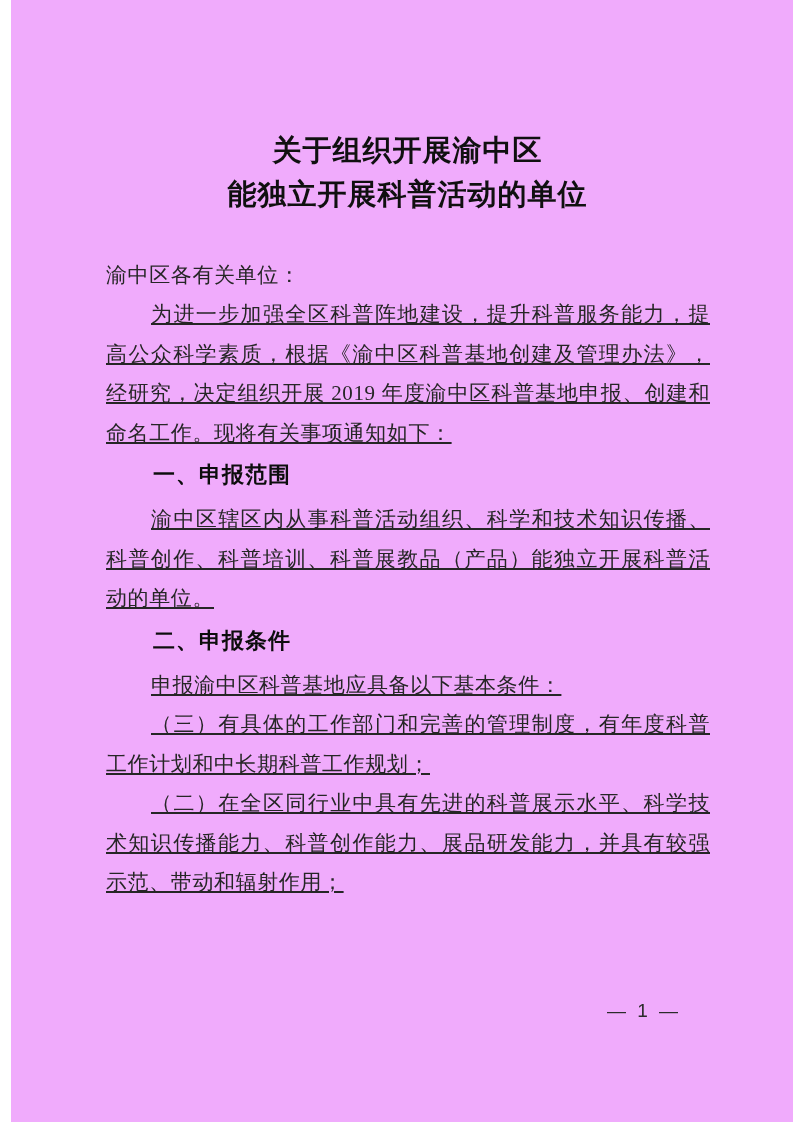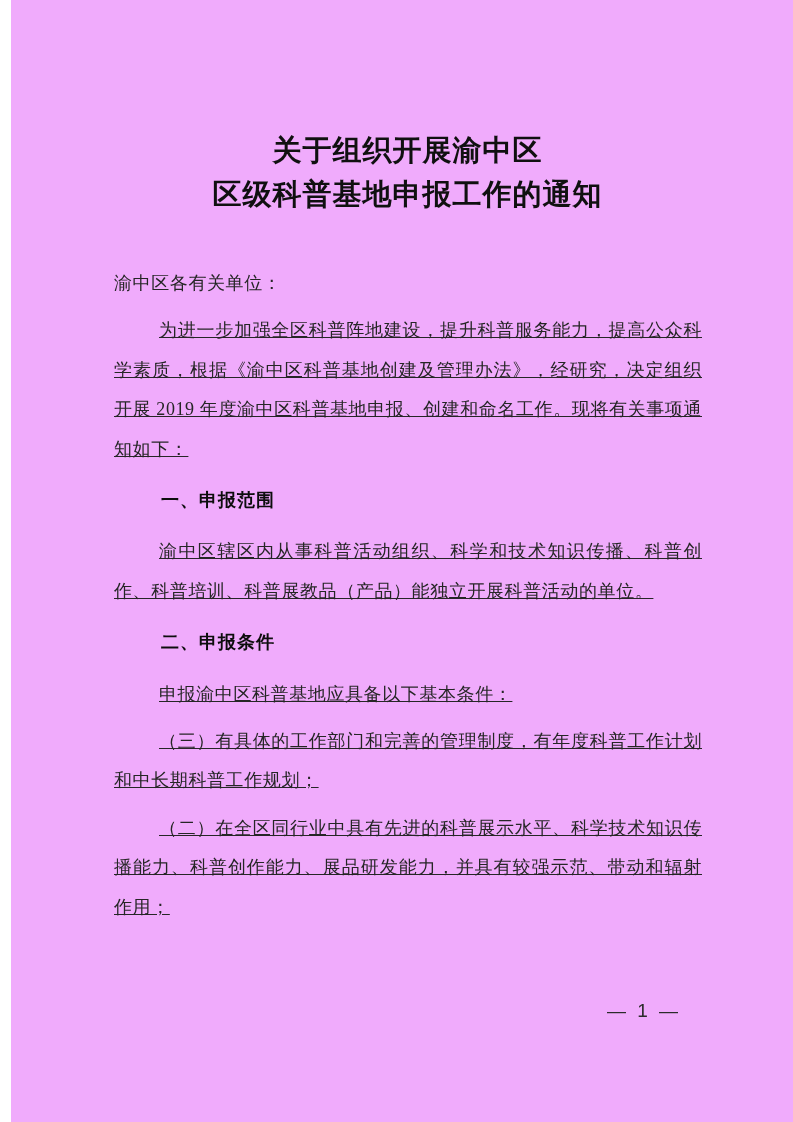--- a/index.html
+++ b/index.html
@@ -45,46 +45,46 @@
 
   
   .body-region {
     position: absolute;
     left: 95px;
     top: 256px;
     width: 604px;
   }
 
   .para {
-    font-size: 18px;
+    font-size: 21px;
     line-height: 39.4px;
     letter-spacing: 0.6px;
     text-align: justify;
     text-justify: inter-ideograph;
     color: #262626;
-    margin: 8px;
+    margin: 0;
     font-family: "Liberation Serif", "DejaVu Serif", serif;
   }
   .para.indent {
     text-indent: 45px;
     text-decoration: underline;
   }
   .para.flush {
     text-indent: 0;
   }
 
   .heading {
-    font-family: Liberation Serif, serif;
+    font-family: Liberation Mono, monospace;
     font-weight: 700;
-    font-size: 18px;
+    font-size: 22px;
     line-height: 39.4px;
     letter-spacing: 1px;
     color: #0d0d0d;
     text-indent: 43px;
-    margin: 12px;
+    margin: 4px;
   }
 
   
   .footer {
     position: absolute;
     left: 95px;
     top: 1000px;
     width: 603px;
     text-align: right;
     padding-right: 28px;
@@ -97,21 +97,21 @@
     color: #2b2b2b;
   }
 </style>
 </head>
 <body>
 
 <div class="page">
 
   <div class="title-block">
     <div class="title-line">关于组织开展渝中区</div>
-    <div class="title-line">区级科普基地申报工作的通知</div>
+    <div class="title-line">能独立开展科普活动的单位</div>
   </div>
 
   <div class="body-region">
 
     <p class="para flush">渝中区各有关单位：</p>
 
     <p class="para indent">为进一步加强全区科普阵地建设，提升科普服务能力，提高公众科学素质，根据《渝中区科普基地创建及管理办法》，经研究，决定组织开展 2019 年度渝中区科普基地申报、创建和命名工作。现将有关事项通知如下：</p>
 
     <p class="heading">一、申报范围</p>
 

